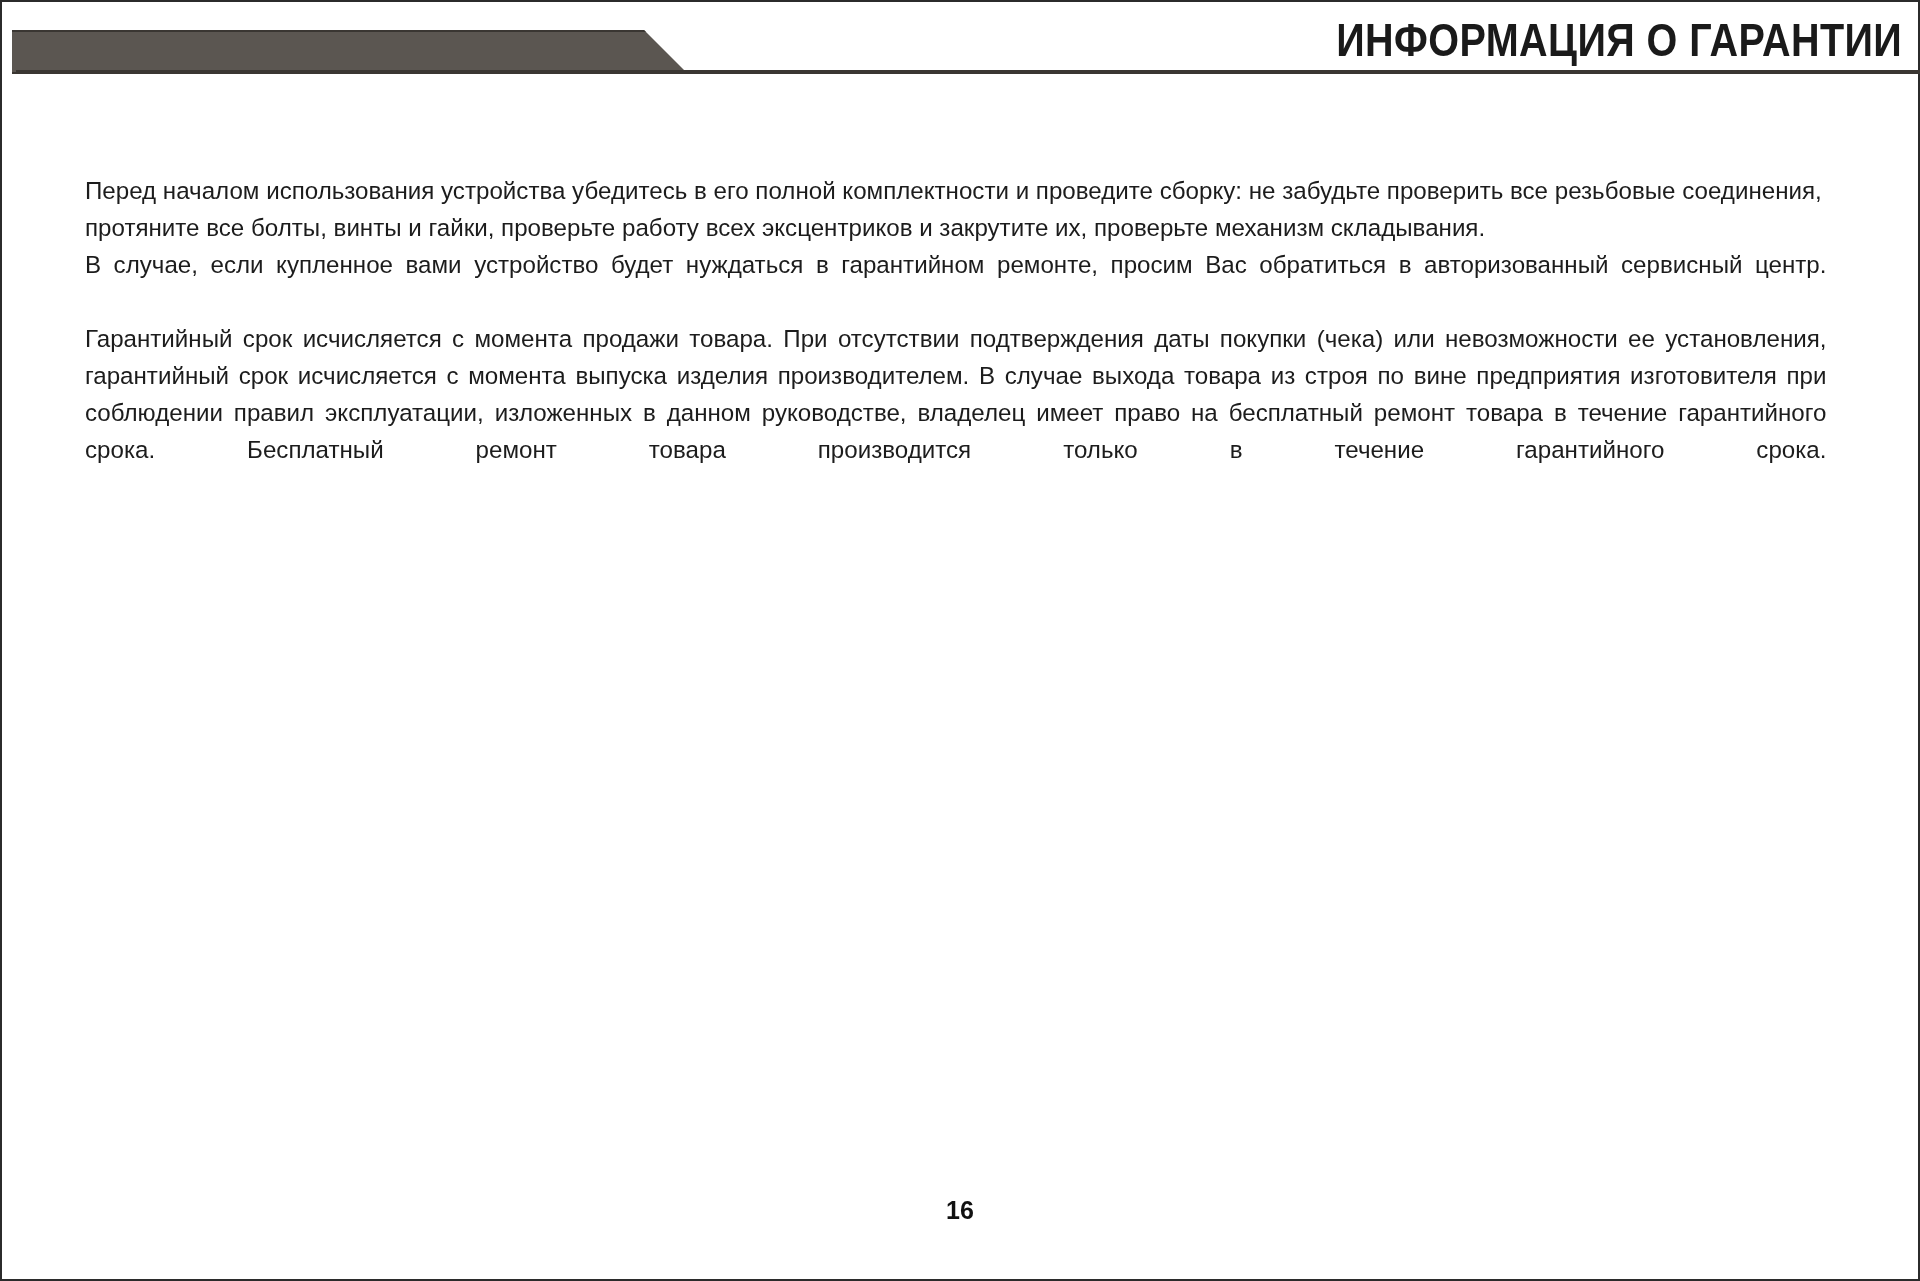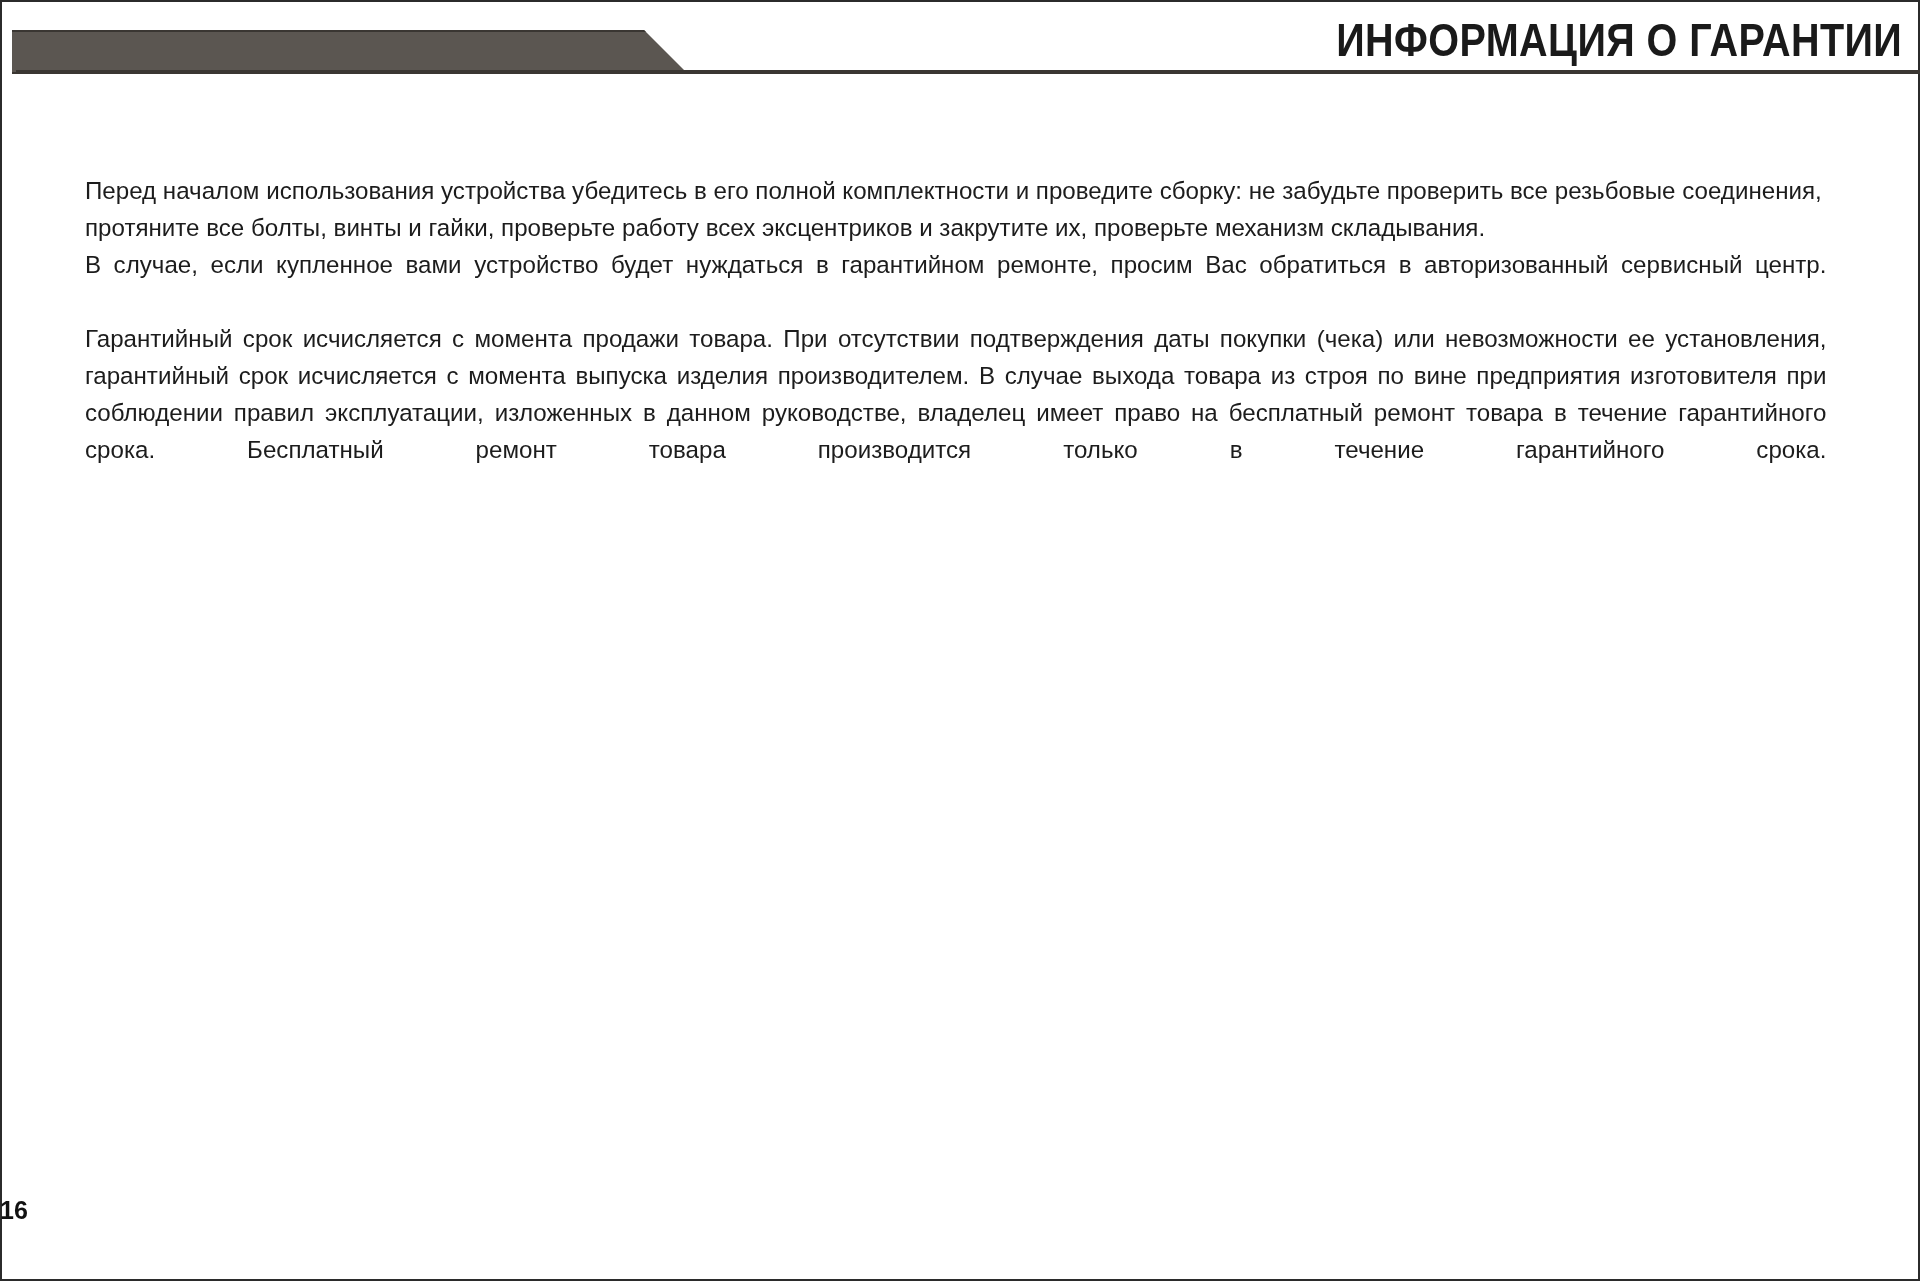--- a/index.html
+++ b/index.html
@@ -108,21 +108,21 @@
     width: 100%;
   }
   .para.p1::after { display: none; }
 
   
   .page-number {
     position: absolute;
     left: 0;
     top: 1196px;
     width: 1920px;
-    text-align: left;
+    text-align: center;
     font-size: 25px;
     font-weight: bold;
     color: #111111;
   }
 </style>
 </head>
 <body>
 
 <div class="page">
 

